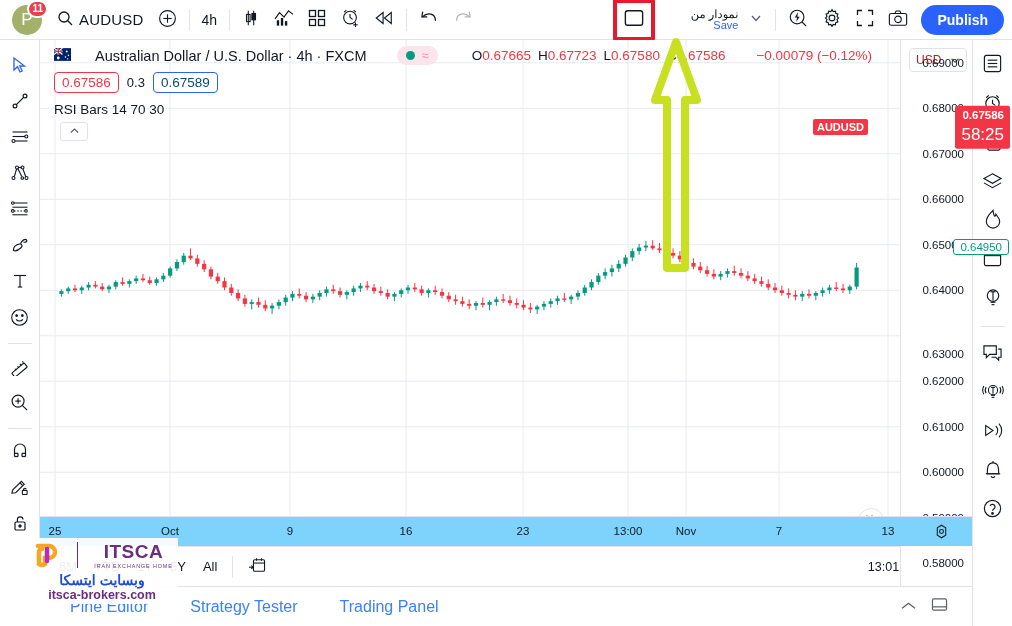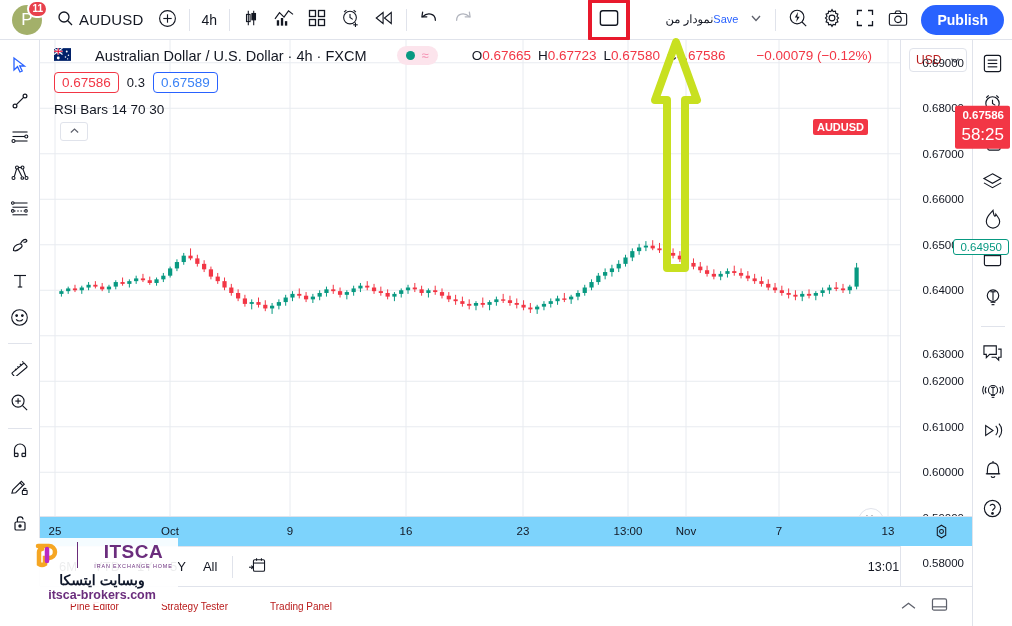--- a/index.html
+++ b/index.html
@@ -41,21 +41,21 @@
   .sym-text { font-size: 15px; letter-spacing: .2px; }
   .tf-text { font-size: 14px; font-weight: 400; }
   .spacer { flex: 1; }
 
   .redbox {
     border: 4px solid #e8192c; border-radius: 2px;
     width: 42px; height: 42px; display: flex; align-items: center;
     justify-content: center; margin: 0 4px;
   }
   .save-group {
-    display: flex; flex-direction: row; align-items: flex-end;
+    display: flex; flex-direction: column; align-items: flex-end;
     line-height: 1.05; padding: 0 4px; cursor: pointer; margin-left: 28px;
   }
   .save-fa { font-size: 11.5px; color: #131722; direction: rtl; }
   .save-en { font-size: 11px; color: #2962ff; }
   .publish-btn {
     background: #2962ff; color: #fff; border: none; border-radius: 16px;
     height: 30px; padding: 0 16px; font-size: 14px; font-weight: 700;
     cursor: pointer; margin-left: 6px; font-family: inherit;
   }
 
@@ -102,21 +102,21 @@
   .ohlc { display: flex; gap: 7px; font-size: 13.5px; margin-left: 10px; }
   .ohlc .lbl { color: #131722; }
   .ohlc .val { color: #f23645; }
   .chg { color: #f23645; font-size: 13.5px; margin-left: 7px; }
 
   .legend-row2 { display: flex; align-items: center; gap: 8px; margin-top: 7px; }
   .badge-box {
     border-radius: 4px; padding: 2px 7px; font-size: 13.5px; background: #fff;
   }
   .badge-red { border: 1px solid #f23645; color: #f23645; }
-  .badge-blue { border: 1px solid #2962ff; color: #3b82f6; text-align: center; }
+  .badge-blue { border: 1px solid #2962ff; color: #0c4a6e; text-align: center; }
   .badge-plain { color: #131722; font-size: 13px; }
   .legend-row3 { margin-top: 9px; font-size: 13.5px; color: #131722; }
 
   .collapse-btn {
     position: absolute; top: 82px; left: 20px; width: 28px; height: 19px;
     border: 1px solid #e0e3eb; border-radius: 3px; background: #fff;
     display: flex; align-items: center; justify-content: center;
     font-size: 10px; color: #5d606b; cursor: pointer; z-index: 6;
   }
 
@@ -197,34 +197,34 @@
   .clock {
     margin-left: auto; font-size: 12.5px; color: #131722; padding-right: 6px;
   }
 
   
   .footer {
     position: absolute; top: 586px; left: 40px; width: 932px; height: 40px;
     border-top: 1px solid #e0e3eb; background: #fff;
     display: flex; align-items: center; padding: 0 24px; gap: 30px;
   }
-  .footer-tab { font-size: 10px; color: #b91c1c; cursor: pointer; padding: 4px 6px; border-radius: 4px; }
+  .footer-tab { font-size: 16px; color: #3b82f6; cursor: pointer; padding: 4px 6px; border-radius: 4px; }
   .footer-right { margin-left: auto; display: flex; align-items: center; gap: 14px; color: #5d606b; }
 
   
   .itsca {
     position: absolute; left: 26px; top: 538px; width: 152px; z-index: 30;
     text-align: center; background: rgba(255,255,255,0.92); padding: 2px 0;
   }
   .itsca-top { display: flex; align-items: center; justify-content: center; gap: 16px; }
   .itsca-mark { width: 30px; height: 30px; }
   .itsca-divider { width: 1px; height: 26px; background: #6a2c7a; }
   .itsca-word { font-size: 19px; font-weight: 700; color: #6b2d7d; letter-spacing: .5px; line-height: 1; }
   .itsca-sub { font-size: 5.4px; color: #6b2d7d; letter-spacing: .9px; margin-top: 2px; }
-  .itsca-fa { font-size: 14px; font-weight: 700; color: #0f172a; direction: rtl; margin-top: 2px; }
+  .itsca-fa { font-size: 14px; font-weight: 700; color: #1d4ed8; direction: rtl; margin-top: 2px; }
   .itsca-url { font-size: 12.5px; font-weight: 700; color: #6b2d7d; margin-top: 0px; }
 
   
   .arrow-anno { position: absolute; left: 0; top: 0; pointer-events: none; z-index: 25; }
 </style>
 </head>
 <body>
 
 <div id="app">
 

